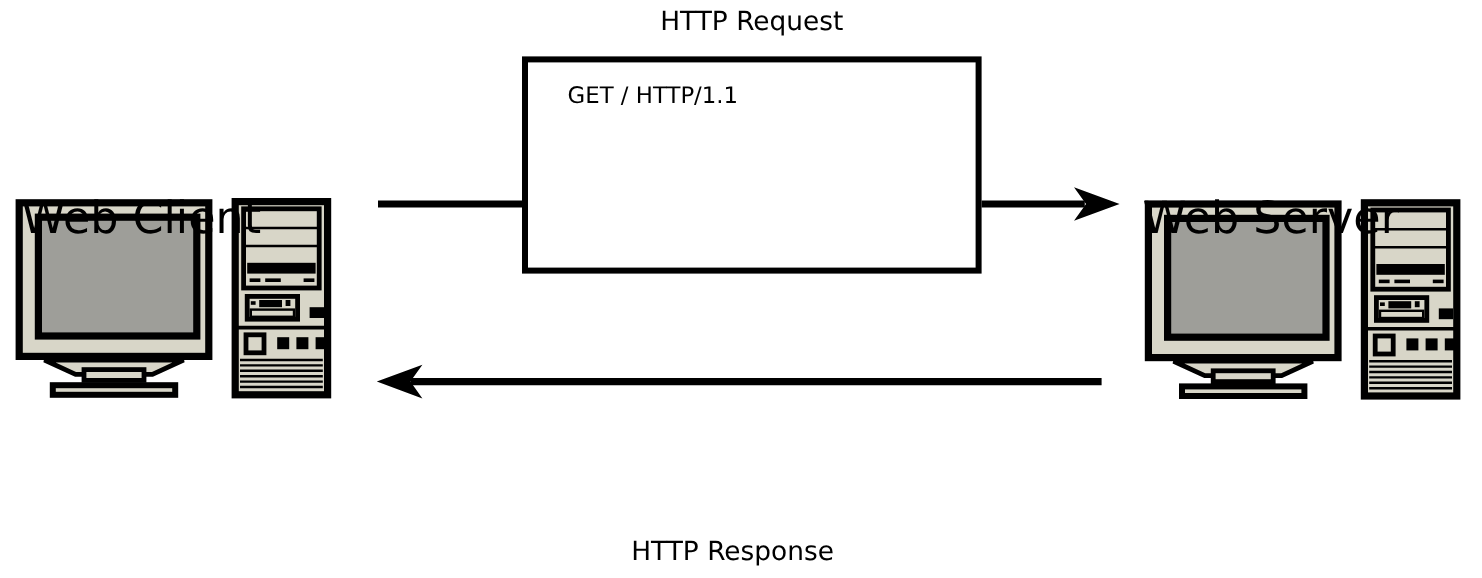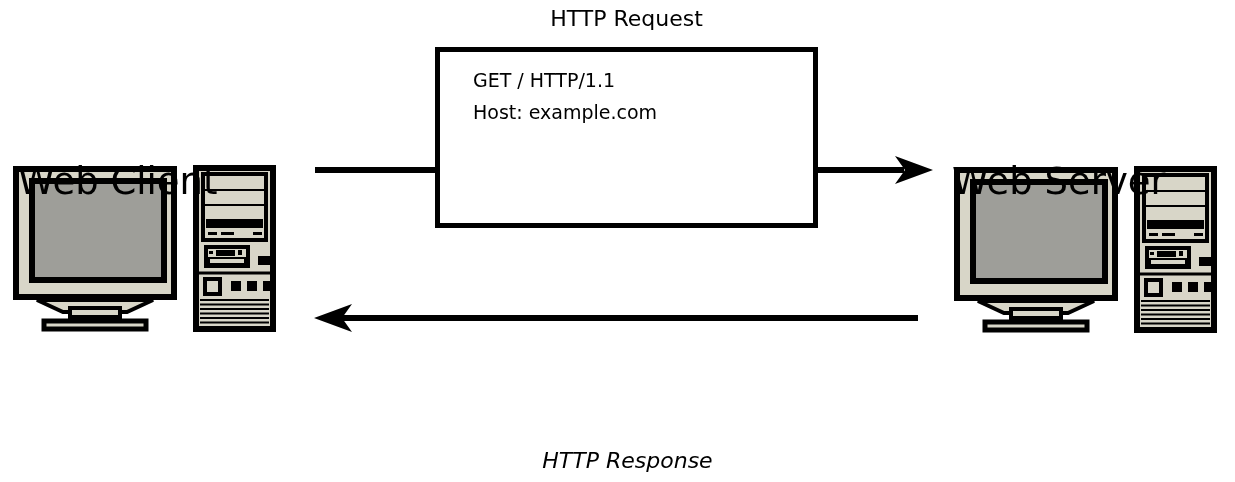--- a/index.html
+++ b/index.html
@@ -68,25 +68,24 @@
     <polygon points="621,20 583,6 593,20 583,34"></polygon>
   </svg>
 
   <svg class="abs arrow-svg" style="left:312px; top:298px;" width="610" height="40" viewBox="0 0 610 40">
     <line x1="30" y1="20" x2="606" y2="20"></line>
     <polygon points="2,20 40,6 30,20 40,34"></polygon>
   </svg>
 
   <div class="abs msg-box" style="left:435px; top:47px;">
     <div class="msg-line">GET / HTTP/1.1</div>
-    <div class="msg-line">Host: example.com</div>
   </div>
 
 
-  <div class="abs msg-title" style="left:436px; top:448px;font-style:italic;">HTTP Response</div>
+  <div class="abs msg-title" style="left:419px; top:448px;">HTTP Response</div>
 
   <div class="abs entity-label" style="left:18px; top:112px;">Web Client</div>
 
   <div class="abs entity-label" style="left:952px; top:112px;">Web Server</div>
 
   <svg class="abs computer-icon" style="left:10px; top:161px;" width="268" height="174" viewBox="0 0 268 174">
 
     <rect class="cf" x="6" y="8" width="158" height="128" stroke-width="6"></rect>
     <rect class="sf" x="22" y="20" width="132" height="99" stroke-width="6"></rect>
     <polygon class="cf" points="27,139 143,139 117,151 53,151" stroke-width="4"></polygon>

